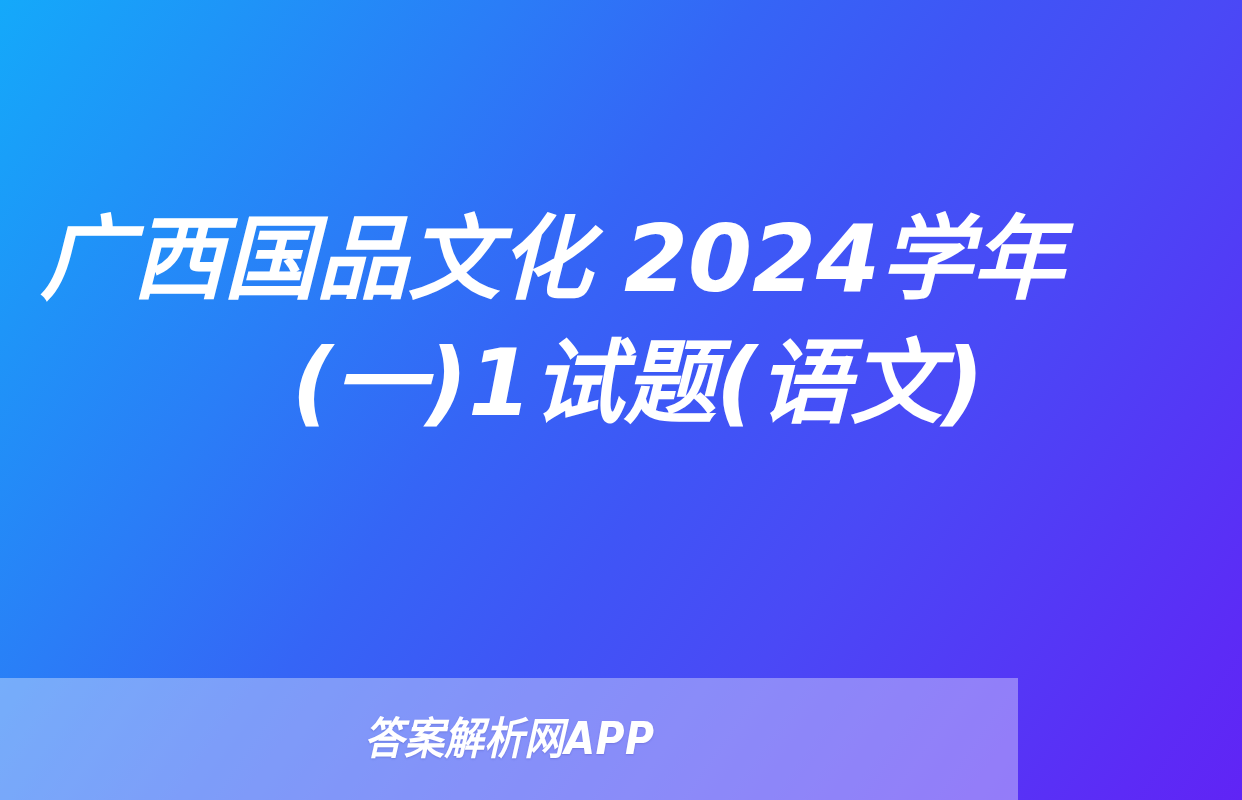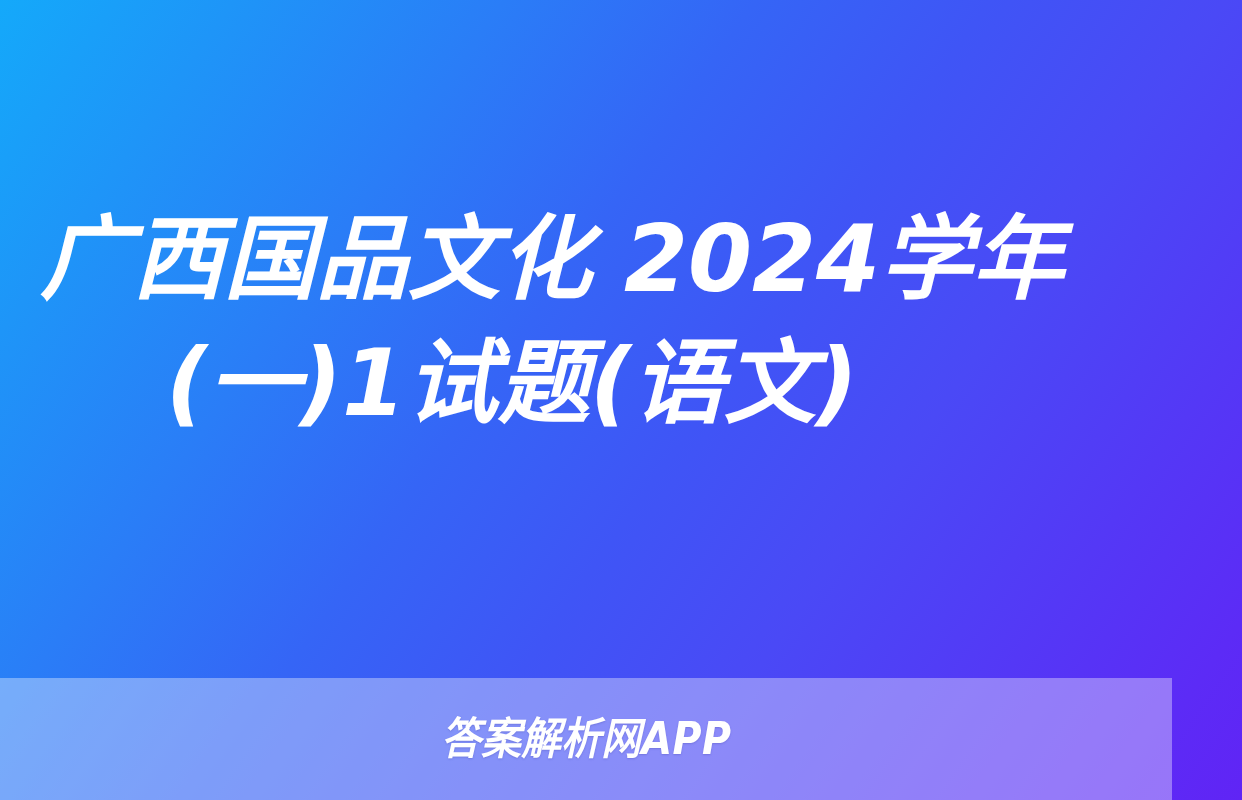--- a/index.html
+++ b/index.html
@@ -58,28 +58,28 @@
     font-style: italic;
     font-size: 92px;
     line-height: 124px;
     letter-spacing: 0px;
     white-space: nowrap;
     -webkit-font-smoothing: antialiased;
   }
 
   .title-line.line-1 { font-size: 92px; }
   .title-line.line-2 { font-size: 92px; }
-  .title-line.line-3 { font-size: 92px; }
+  .title-line.line-3 { font-size: 92px; text-align: right; }
 
   
   #watermark-band {
     position: absolute;
     left: 0;
     top: 678px;
-    width: 1172px;
+    width: 1018px;
     height: 122px;
     background: rgba(255, 255, 255, 0.36);
     display: flex;
     align-items: center;
     justify-content: center;
   }
 
   #watermark-text {
     color: #ffffff;
     font-family: "DejaVu Sans", "Liberation Sans", sans-serif;

